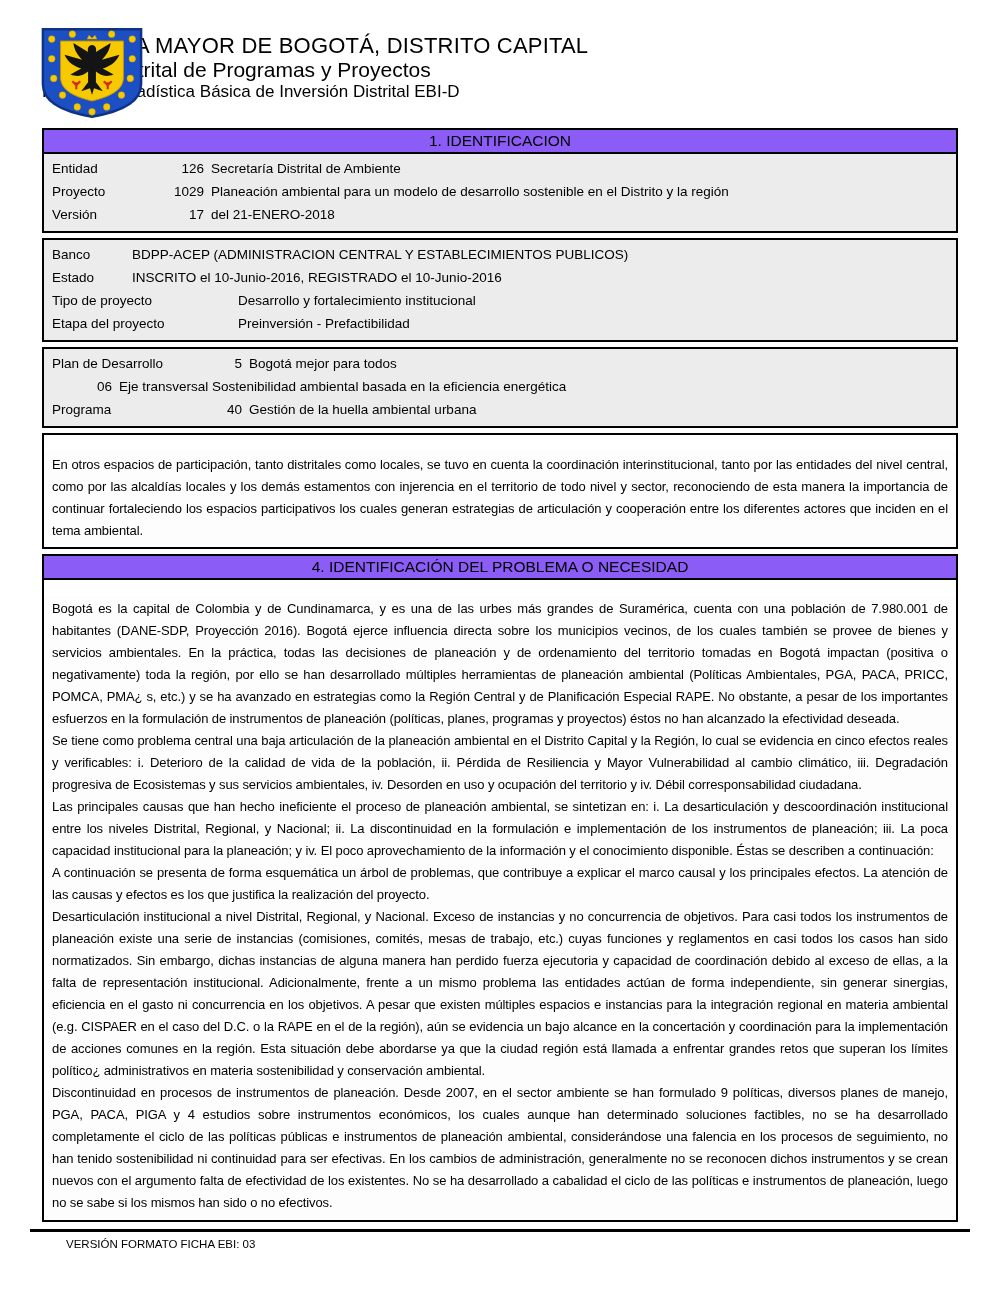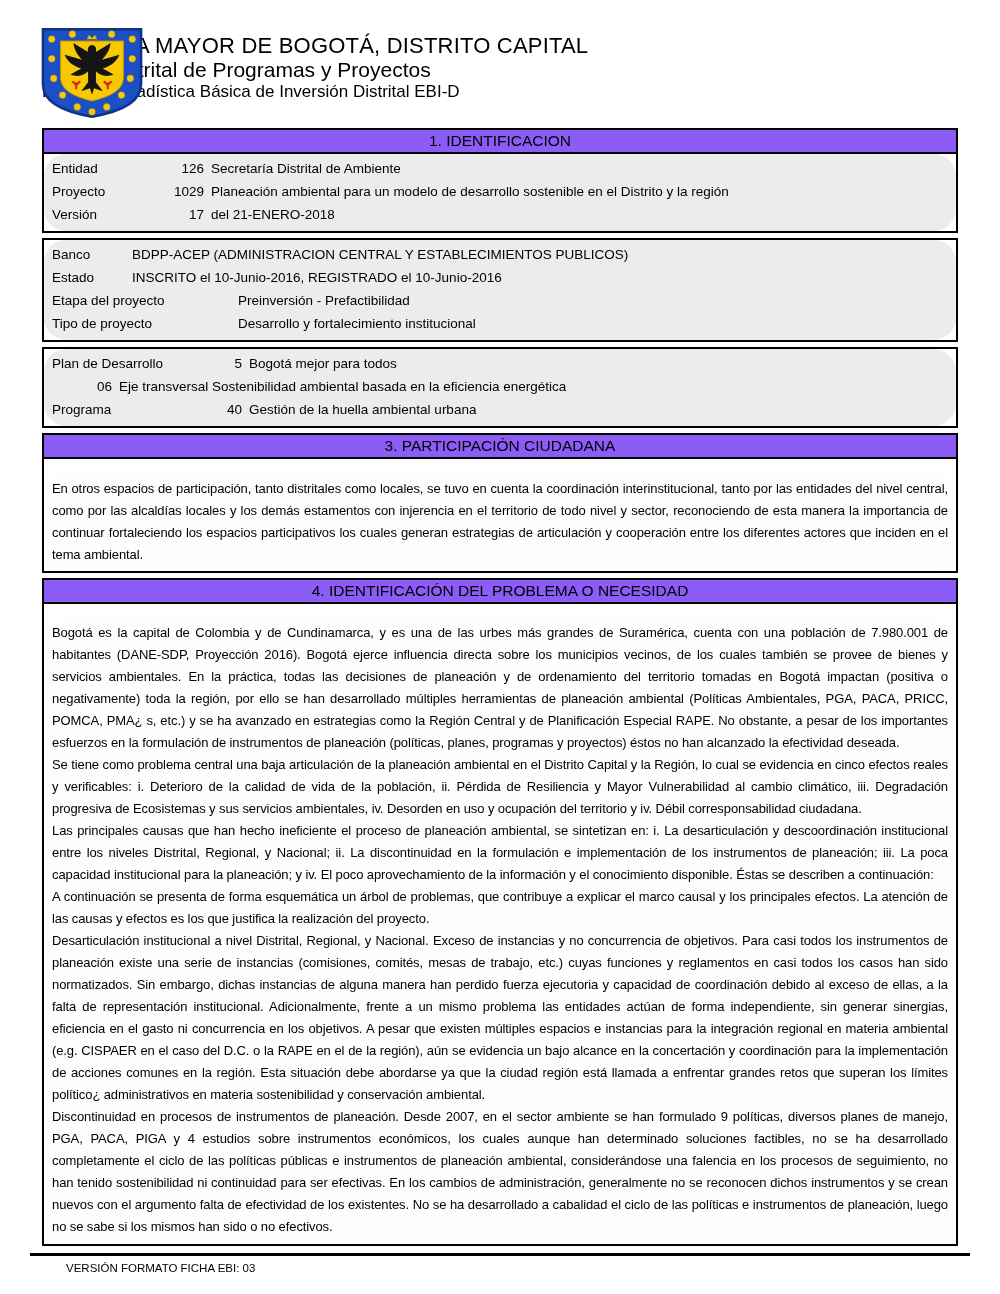--- a/index.html
+++ b/index.html
@@ -16,21 +16,21 @@
   .hdr-titles { text-align:left; padding-top:6px; }
   .t1 { font-size:22px; letter-spacing:0.2px; line-height:27px; }
   .t2 { font-size:21px; line-height:21px; }
   .t3 { font-size:17px; line-height:23px; }
   
   .box { border:2px solid #000; margin-bottom:5px; }
   .box-hd {
     background:#8b5cf6; border-bottom:2px solid #000;
     text-align:center; font-size:15.5px; line-height:19px; padding:1px 2px 2px;
   }
-  .box-bd { background:#ececec; padding:3px 8px 5px; font-size:13.5px;border-radius:22px; }
+  .box-bd { background:#ececec; padding:3px 8px 5px; font-size:13.5px; }
   .box-bd.paper { background:#fdfdfd;margin-top:16px; }
   .row { display:flex; line-height:23px; }
   .lab { flex:none; }
   .num { flex:none; text-align:right; }
   .val { flex:1; padding-left:7px; }
   
   .s1a .lab { width:112px; }
   .s1a .num { width:40px; }
   
   .lbl-sm { width:80px; }
@@ -113,26 +113,26 @@
     <div class="box-bd">
       <div class="row">
         <span class="lab lbl-sm">Banco</span>
         <span class="valn">BDPP-ACEP (ADMINISTRACION CENTRAL Y ESTABLECIMIENTOS PUBLICOS)</span>
       </div>
       <div class="row">
         <span class="lab lbl-sm">Estado</span>
         <span class="valn">INSCRITO el 10-Junio-2016, REGISTRADO el 10-Junio-2016</span>
       </div>
       <div class="row">
+        <span class="lab lbl-lg">Tipo de proyecto</span>
+        <span class="valn">Desarrollo y fortalecimiento institucional</span>
+      </div>
+      <div class="row">
         <span class="lab lbl-lg">Etapa del proyecto</span>
         <span class="valn">Preinversión - Prefactibilidad</span>
-      </div>
-      <div class="row">
-        <span class="lab lbl-lg">Tipo de proyecto</span>
-        <span class="valn">Desarrollo y fortalecimiento institucional</span>
       </div>
     </div>
   </div>
 
   <div class="box">
     <div class="box-bd s2">
       <div class="row">
         <span class="lab">Plan de Desarrollo</span>
         <span class="num">5</span>
         <span class="val">Bogotá mejor para todos</span>
@@ -143,21 +143,20 @@
       </div>
       <div class="row">
         <span class="lab">Programa</span>
         <span class="num">40</span>
         <span class="val">Gestión de la huella ambiental urbana</span>
       </div>
     </div>
   </div>
 
   <div class="box">
-    <div class="box-hd">3. PARTICIPACIÓN CIUDADANA</div>
     <div class="box-bd paper">
       <p class="para">En otros espacios de participación, tanto distritales como locales, se tuvo en cuenta la coordinación interinstitucional, tanto por las entidades del nivel central, como por las alcaldías locales y los demás estamentos con injerencia en el territorio de todo nivel y sector, reconociendo de esta manera la importancia de continuar fortaleciendo los espacios participativos los cuales generan estrategias de articulación y cooperación entre los diferentes actores que inciden en el tema ambiental.</p>
     </div>
   </div>
 
   <div class="box">
     <div class="box-hd">4. IDENTIFICACIÓN DEL PROBLEMA O NECESIDAD</div>
     <div class="box-bd paper s4-body">
       <p class="para">Bogotá es la capital de Colombia y de Cundinamarca, y es una de las urbes más grandes de Suramérica, cuenta con una población de 7.980.001 de habitantes (DANE-SDP, Proyección 2016). Bogotá ejerce influencia directa sobre los municipios vecinos, de los cuales también se provee de bienes y servicios ambientales. En la práctica, todas las decisiones de planeación y de ordenamiento del territorio tomadas en Bogotá impactan (positiva o negativamente) toda la región, por ello se han desarrollado múltiples herramientas de planeación ambiental (Políticas Ambientales, PGA, PACA, PRICC, POMCA, PMA¿ s, etc.) y se ha avanzado en estrategias como la Región Central y de Planificación Especial RAPE. No obstante, a pesar de los importantes esfuerzos en la formulación de instrumentos de planeación (políticas, planes, programas y proyectos) éstos no han alcanzado la efectividad deseada.</p>
       <p class="para">Se tiene como problema  central una baja articulación de la planeación ambiental en el Distrito Capital y la Región, lo cual se evidencia en cinco efectos reales y verificables: i. Deterioro de la calidad de vida de la población, ii. Pérdida de Resiliencia y Mayor Vulnerabilidad al cambio climático, iii. Degradación progresiva de Ecosistemas y sus servicios ambientales, iv. Desorden en uso y ocupación del territorio y iv. Débil corresponsabilidad ciudadana.</p>

